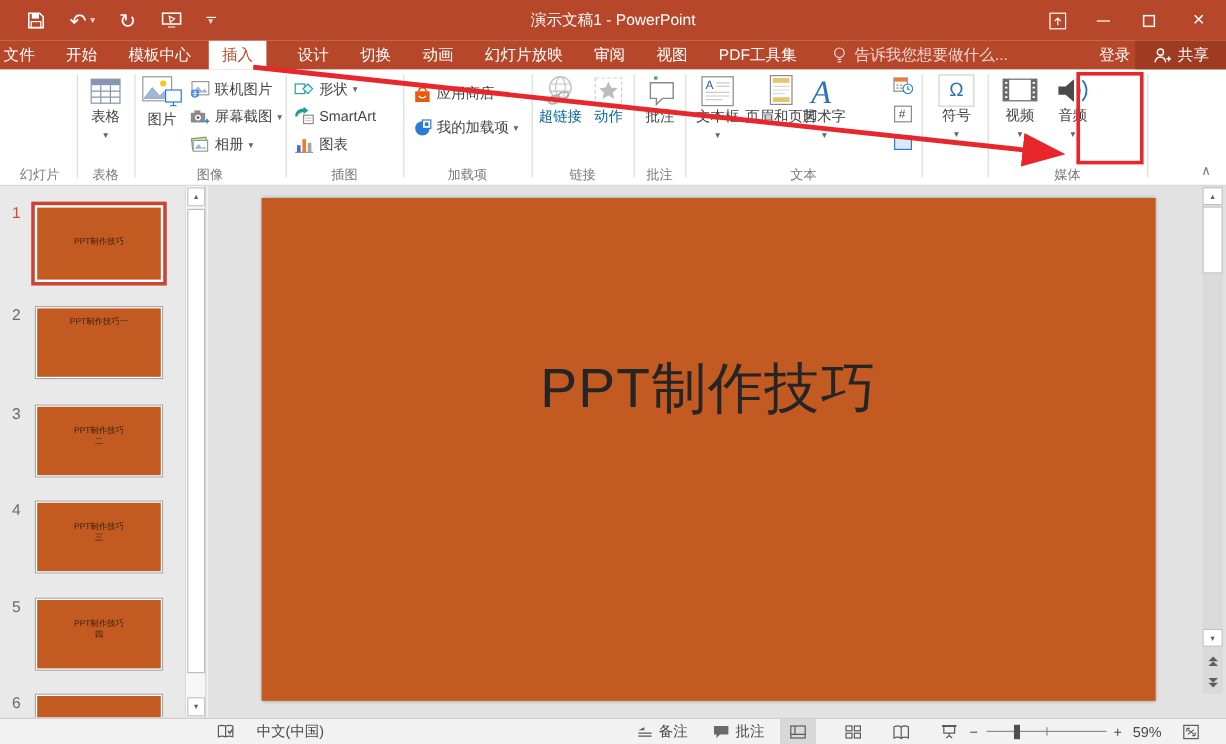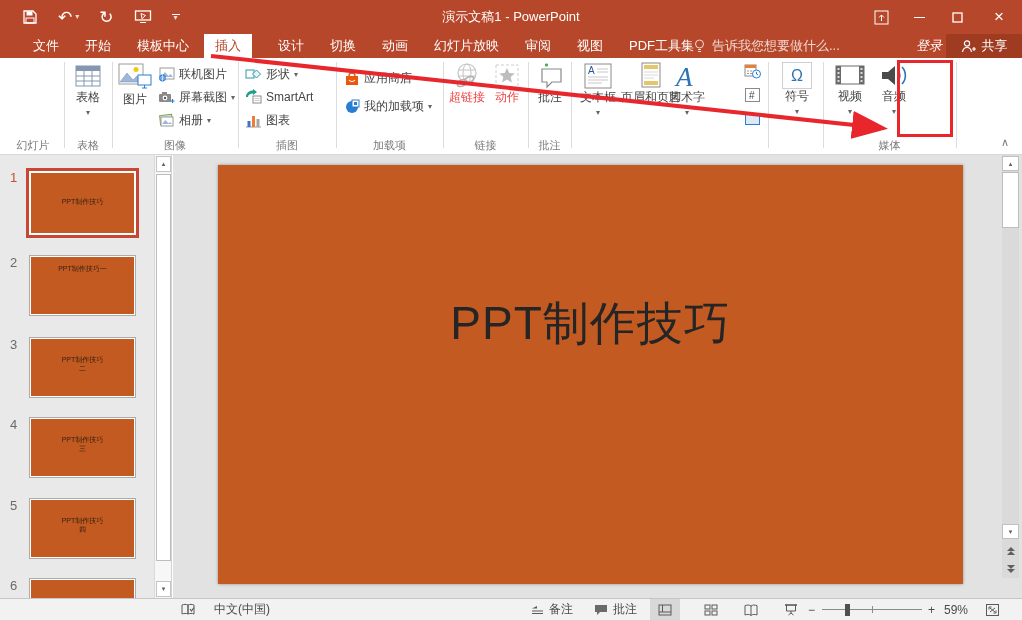--- a/index.html
+++ b/index.html
@@ -11,34 +11,34 @@
   .qat { display:flex; align-items:center; gap:20px; padding-left:22px; height:100%; }
   .qat .qbtn { display:flex; align-items:center; color:#fff; font-size:17px; line-height:1; cursor:default; }
   .caret { font-size:8px; margin-left:3px; color:#f3d9d0; }
   .titletext { position:absolute; left:0; right:0; text-align:center; font-size:13px; color:#fff; pointer-events:none; }
   .winbtns { position:absolute; right:0; top:0; height:34px; display:flex; }
   .winbtn { width:38px; height:34px; display:flex; align-items:center; justify-content:center; font-size:15px; color:#fff; }
 
   
   .tabrow { position:absolute; left:0; top:34px; width:1022px; height:24px; background:#B7472A; display:flex; align-items:stretch; color:#fff; font-size:13px; }
   .tab { display:flex; align-items:center; margin-left:26px; white-space:nowrap; }
-  .tab:first-child { margin-left:33px; }
+  .tab:first-child { margin-left:3px; }
   .tab.sel { background:#fff; color:#B7472A; padding:0 11px; margin-left:15px; }
   .tellme { position:absolute; left:694px; top:0; height:24px; display:flex; align-items:center; gap:7px; color:rgba(255,255,255,.78); }
-  .signin { position:absolute; right:80px; top:0; height:24px; display:flex; align-items:center;font-style:italic; }
+  .signin { position:absolute; right:80px; top:0; height:24px; display:flex; align-items:center; }
   .share { position:absolute; right:0; top:0; height:24px; width:76px; background:#9E3B20; display:flex; align-items:center; justify-content:center; gap:6px; }
 
   
   .ribbon { position:absolute; left:0; top:58px; width:1022px; height:97px; background:#fff; border-bottom:1px solid #d8d8d8; font-size:12px; color:#444; }
   .sep { position:absolute; top:4px; height:86px; width:1px; background:#dcdcdc; }
   .glabel { position:absolute; top:80px; height:14px; font-size:11px; color:#7a7a7a; text-align:center; }
   .bigbtn { position:absolute; display:flex; flex-direction:column; align-items:center; text-align:center; line-height:15px; }
   .bigbtn .bl { white-space:nowrap; }
   .smbtn { position:absolute; display:flex; align-items:center; gap:4px; white-space:nowrap; }
-  .dis { color:#ef4444; }
+  .dis { color:#0369a1; }
   .dd { font-size:8px; color:#666; }
   .redbox { position:absolute; left:897px; top:2px; width:56px; height:77px; border:3px solid #E8272C; z-index:30; }
   .collapse { position:absolute; left:1001px; top:78px; font-size:11px; color:#7a7a7a; }
 
   
   .workspace { position:absolute; left:0; top:155px; width:1022px; height:443px; }
   .thumbpanel { position:absolute; left:0; top:0; width:172px; height:443px; background:#E9E9E9; border-right:1px solid #d2d2d2; overflow:hidden; }
   .snum { position:absolute; left:10px; font-size:13px; color:#6a6a6a; }
   .snum.sel { color:#C0502F; }
   .thumb { position:absolute; left:29px; width:107px; height:61px; background:#fff; border:1px solid #ababab; padding:1px; }
@@ -331,20 +331,21 @@
     <svg width="17" height="16" viewBox="0 0 17 16">
         <rect x="1.5" y="1.5" width="14" height="13" fill="#fff" stroke="#8a8a8a"></rect>
         <text x="5" y="11.5" font-size="10" fill="#444" font-family="sans-serif">#</text>
       </svg>
   </div>
   <div class="smbtn" style="left:744px;top:53px">
     <svg width="17" height="16" viewBox="0 0 17 16">
         <rect x="1.5" y="2.5" width="14" height="11" fill="#DCE9F7" stroke="#2B7CD3"></rect>
       </svg>
   </div>
+  <div class="glabel" style="left:571px;width:197px">文本</div>
 
   <div class="bigbtn" style="left:777px;top:4px;width:40px">
     <span style="width:30px;height:27px;border:1px solid #cfcfcf;background:#fff;display:flex;align-items:center;justify-content:center;font-size:16px;color:#2E74B5;">Ω</span>
     <span class="bl">符号</span>
     <span class="dd">▾</span>
   </div>
 
   <div class="bigbtn" style="left:830px;top:4px;width:40px">
     <svg width="32" height="27" viewBox="0 0 32 27">
         <rect x="2" y="4" width="28" height="18" fill="#fff" stroke="#6a6a6a"></rect>

